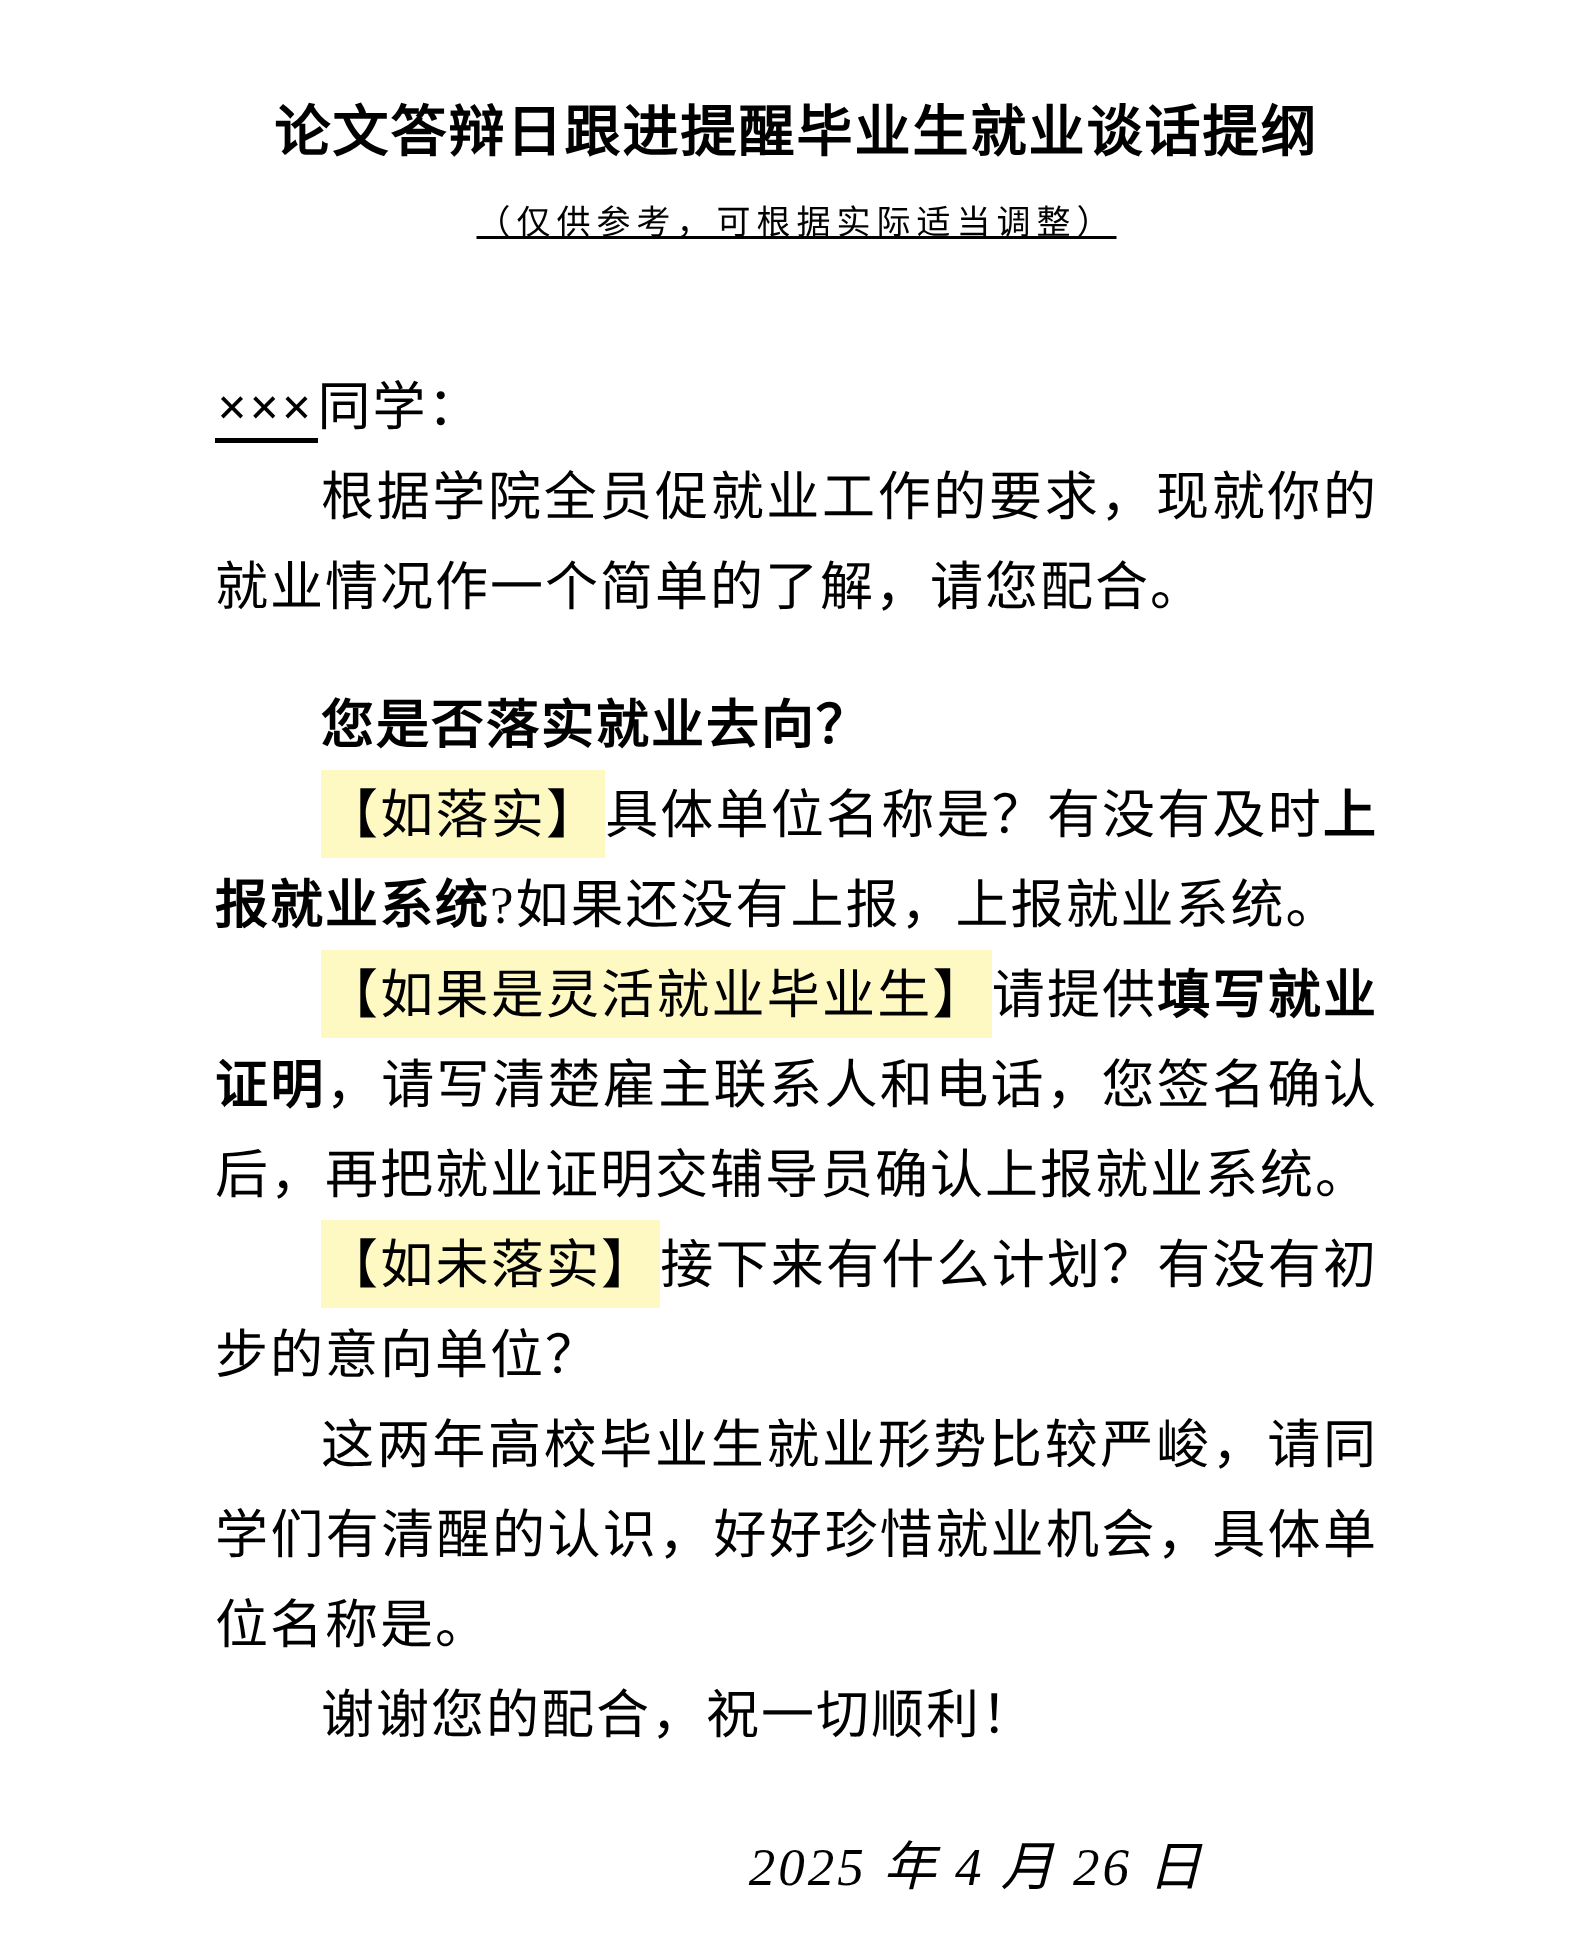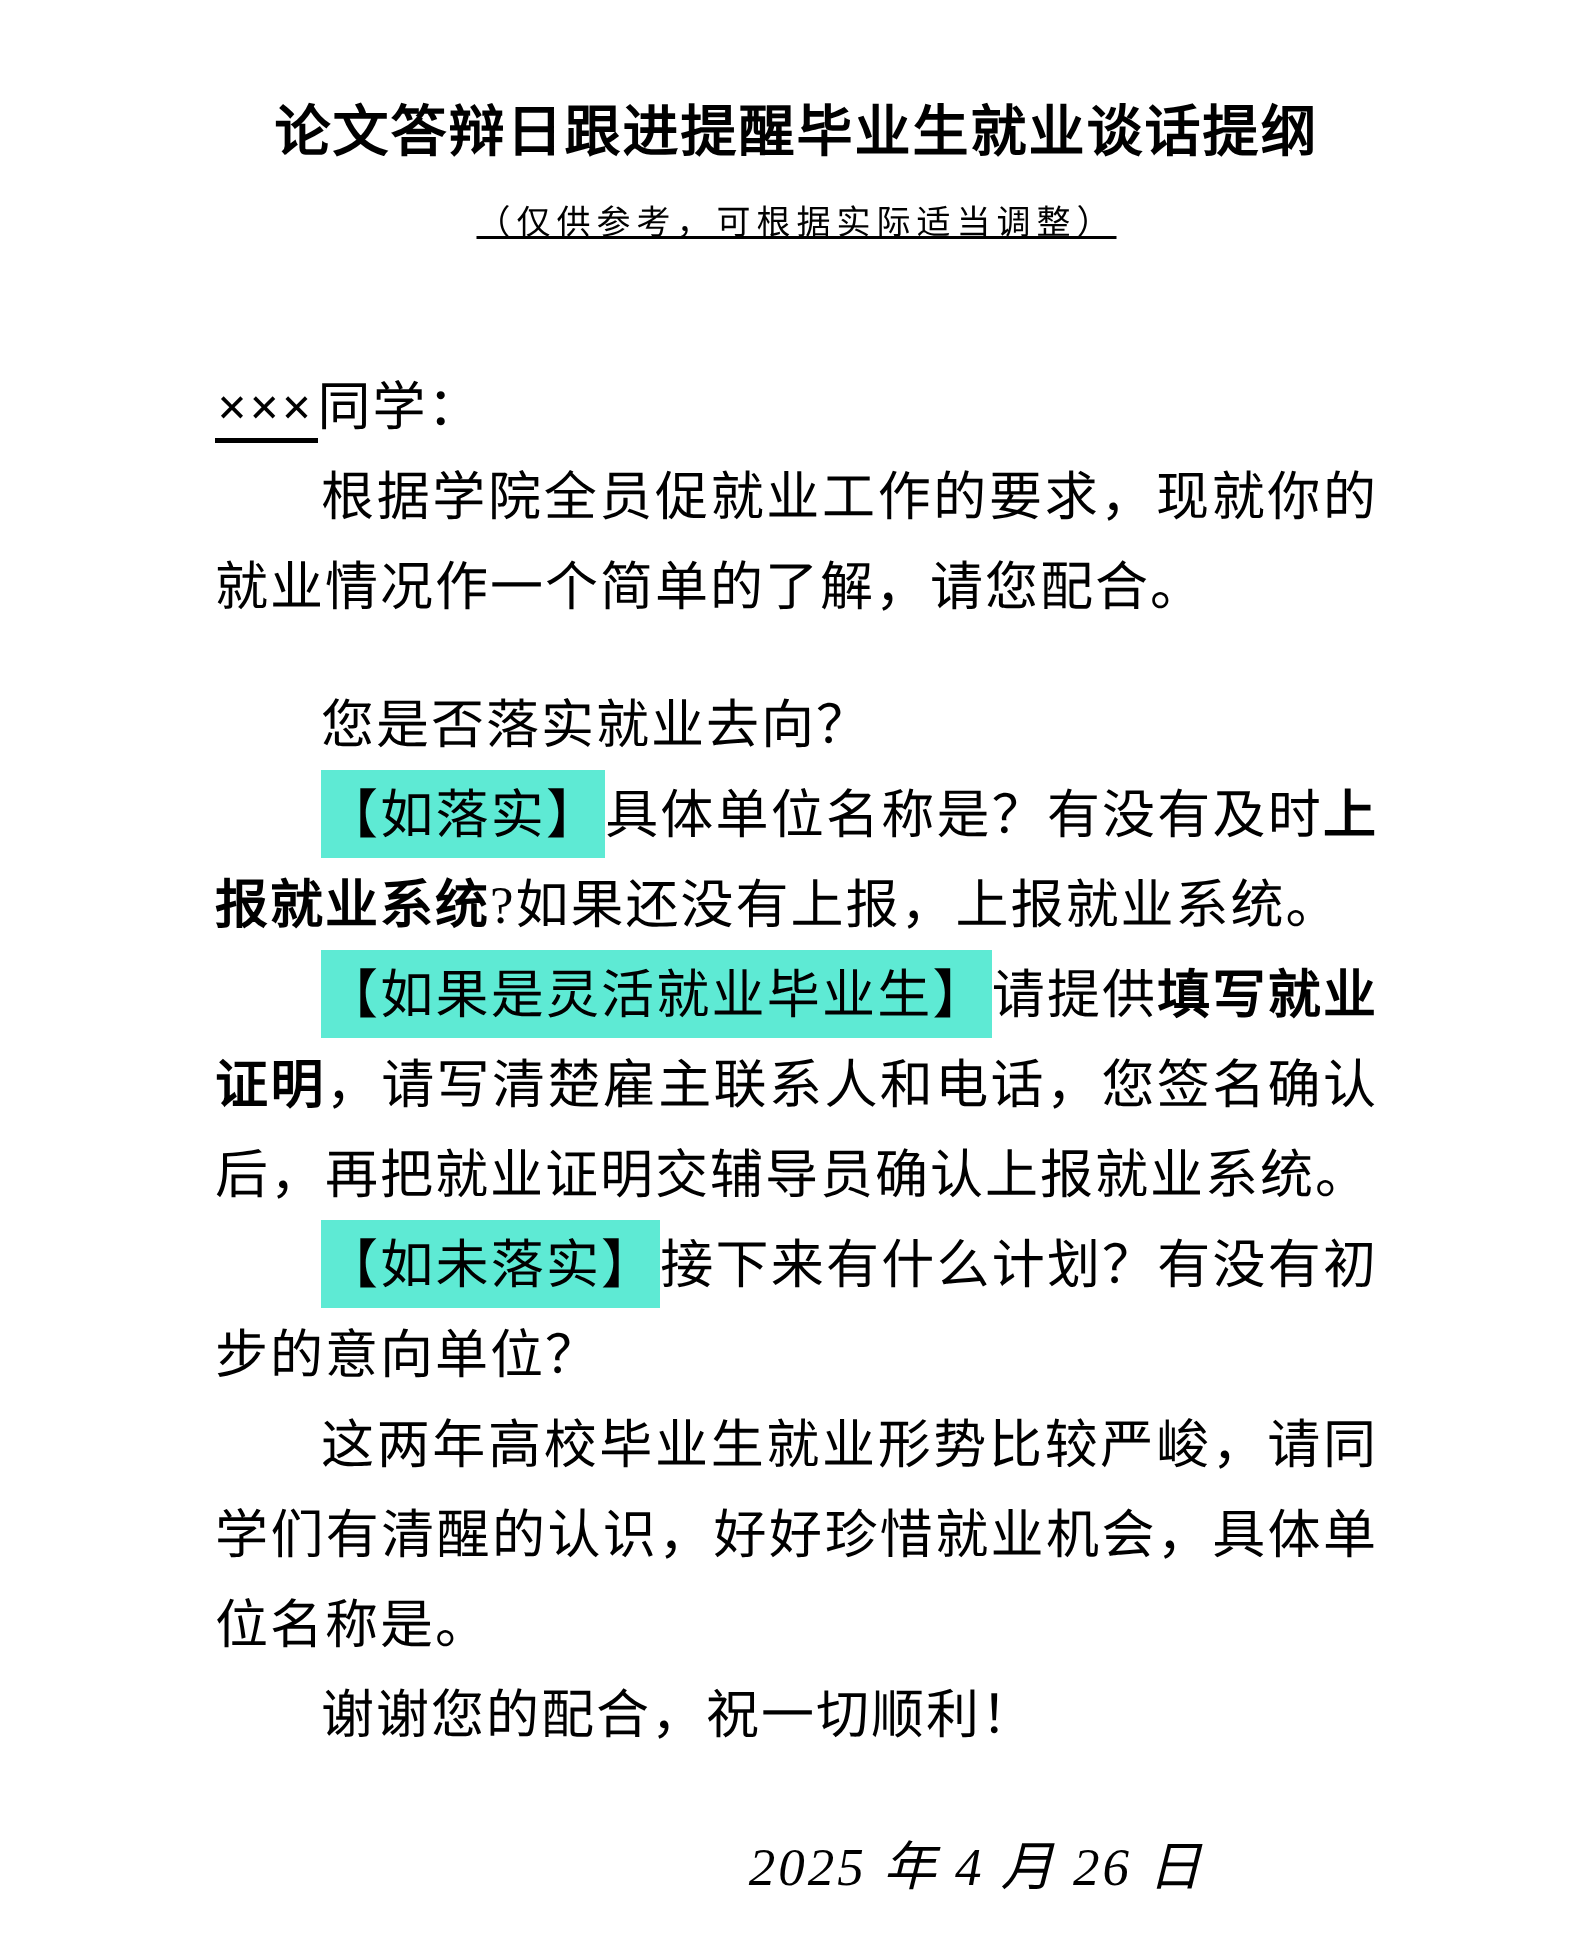--- a/index.html
+++ b/index.html
@@ -51,24 +51,24 @@
     text-indent: 0;
   }
   .underline-blank {
     font-weight: bold;
     border-bottom: 5px solid #000000;
     padding: 0 4px 2px 2px;
   }
   p.question-heading {
     margin: 48px 0 0 0;
     text-indent: 2em;
-    font-weight: normal;
+    font-weight: bold;
   }
   .hl {
-    background: #5eead4;
+    background: #fef9c3;
     padding: 16px 4px 14px 4px;
   }
   .b {
     font-weight: bold;
   }
   p.date-line {
     margin: 62px 0 0 0;
     text-indent: 0;
     text-align: center;
     padding-left: 360px;

